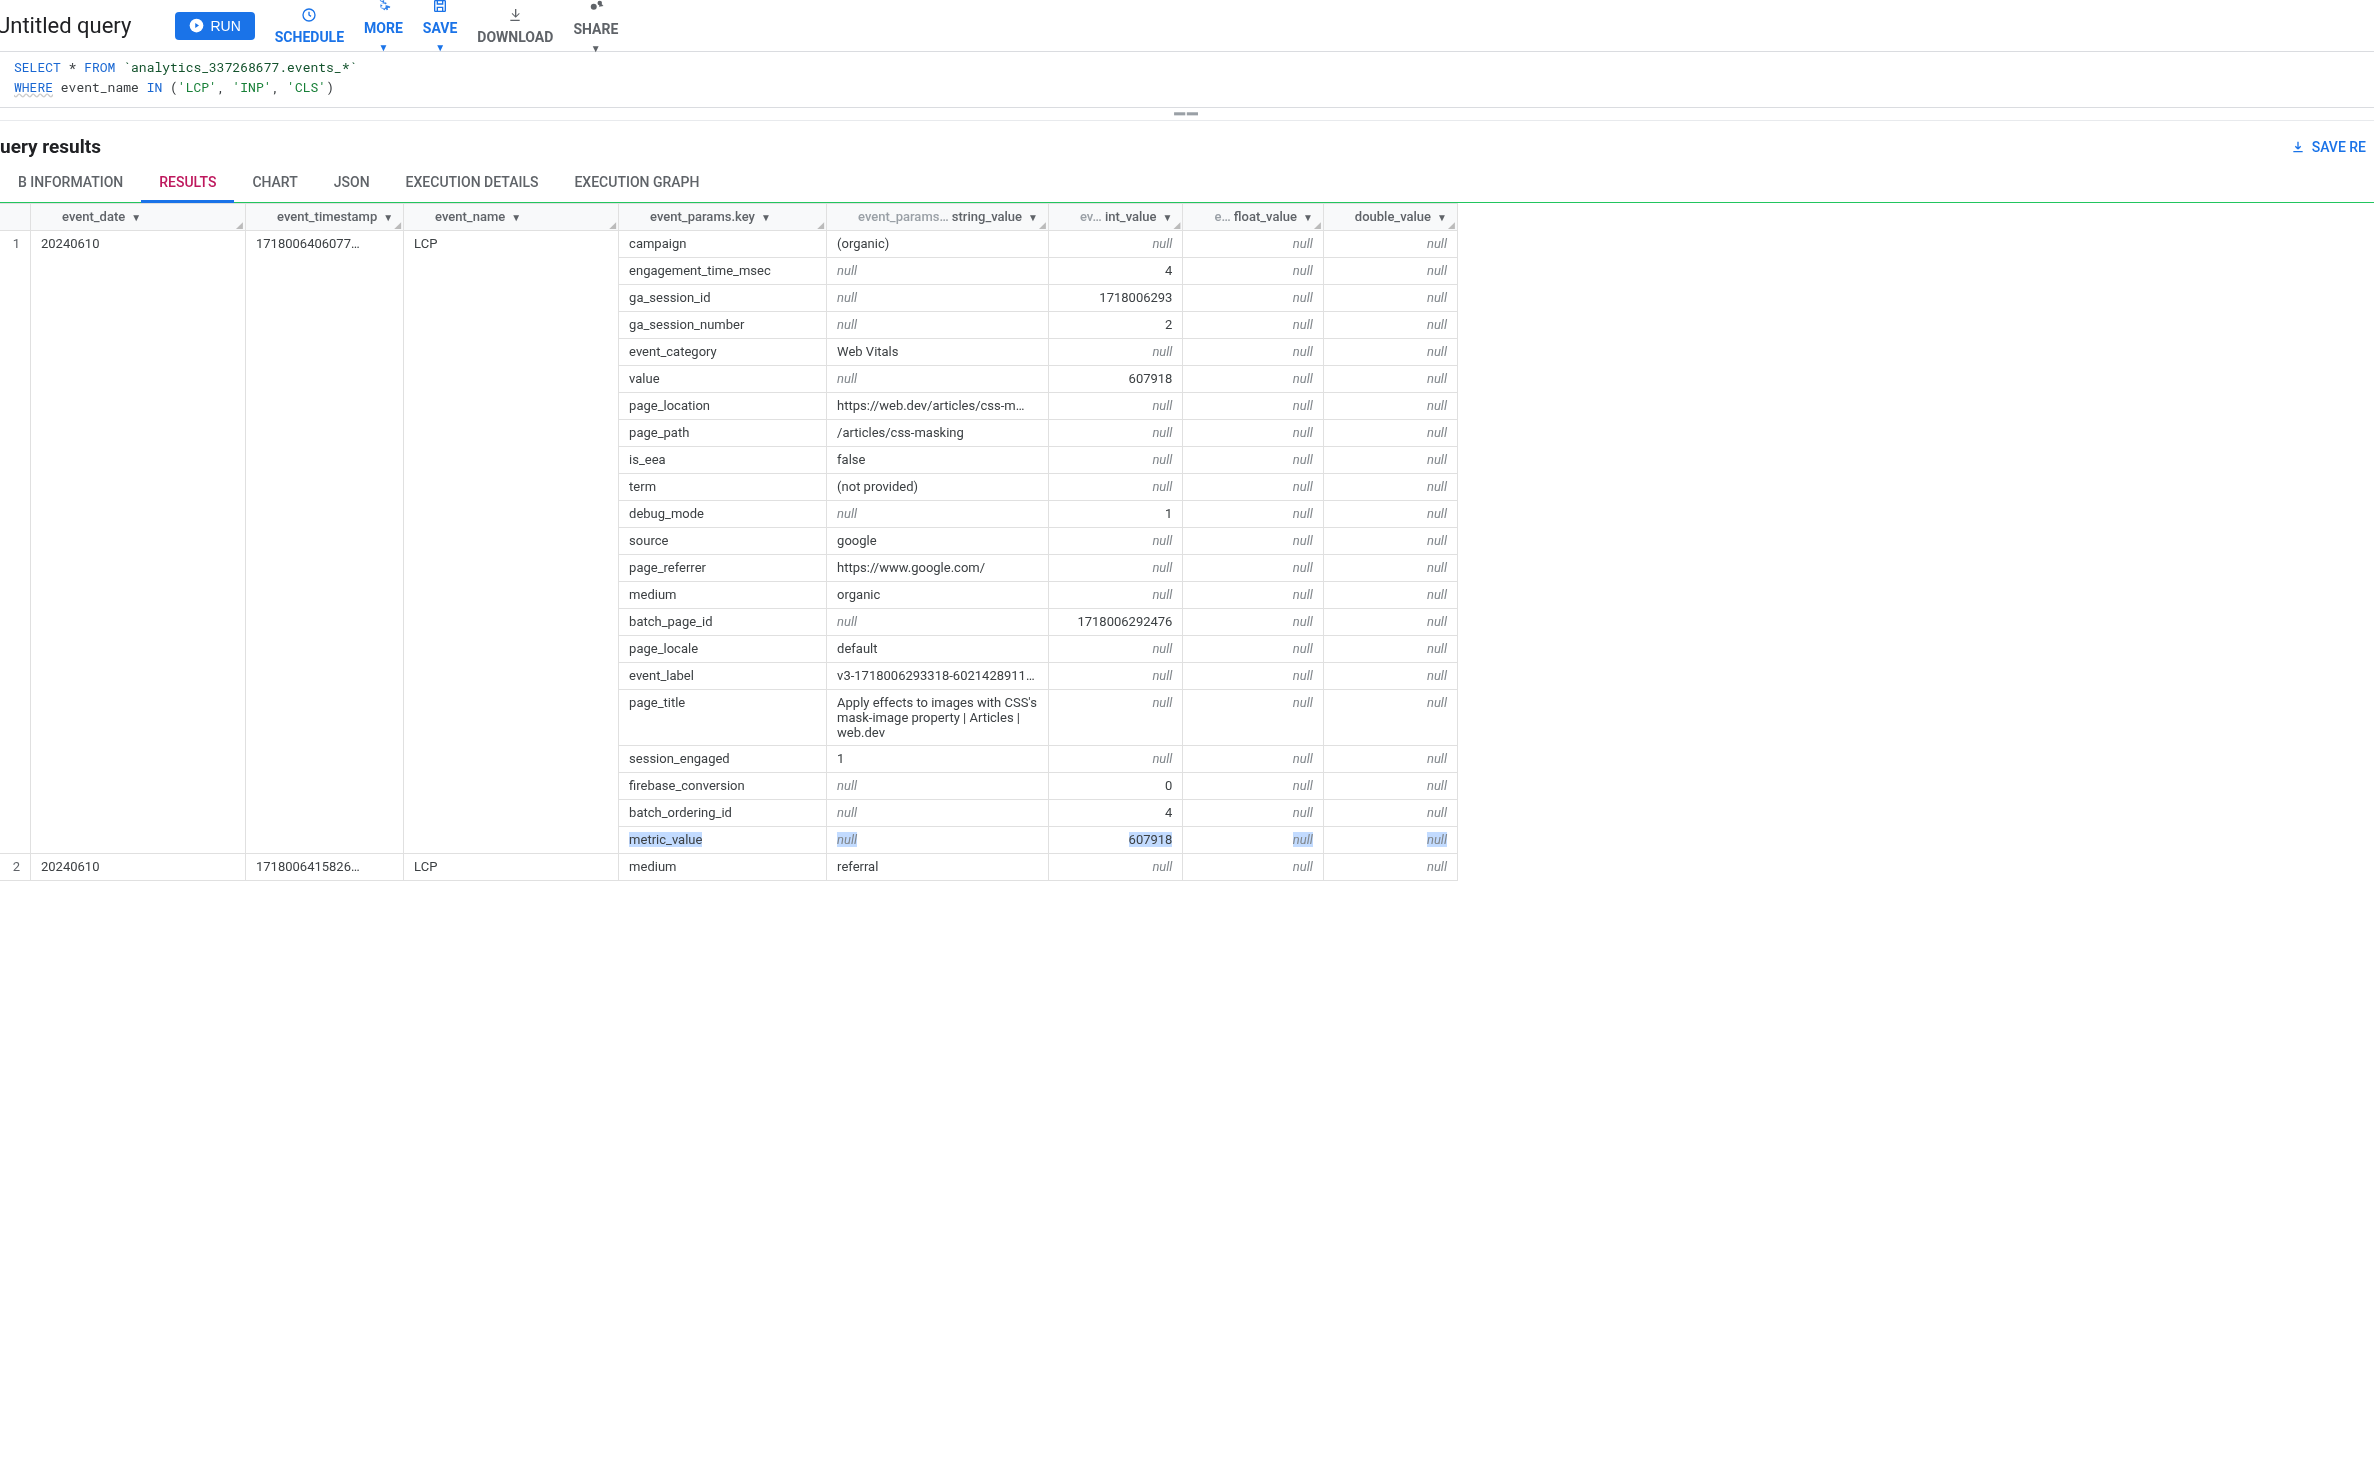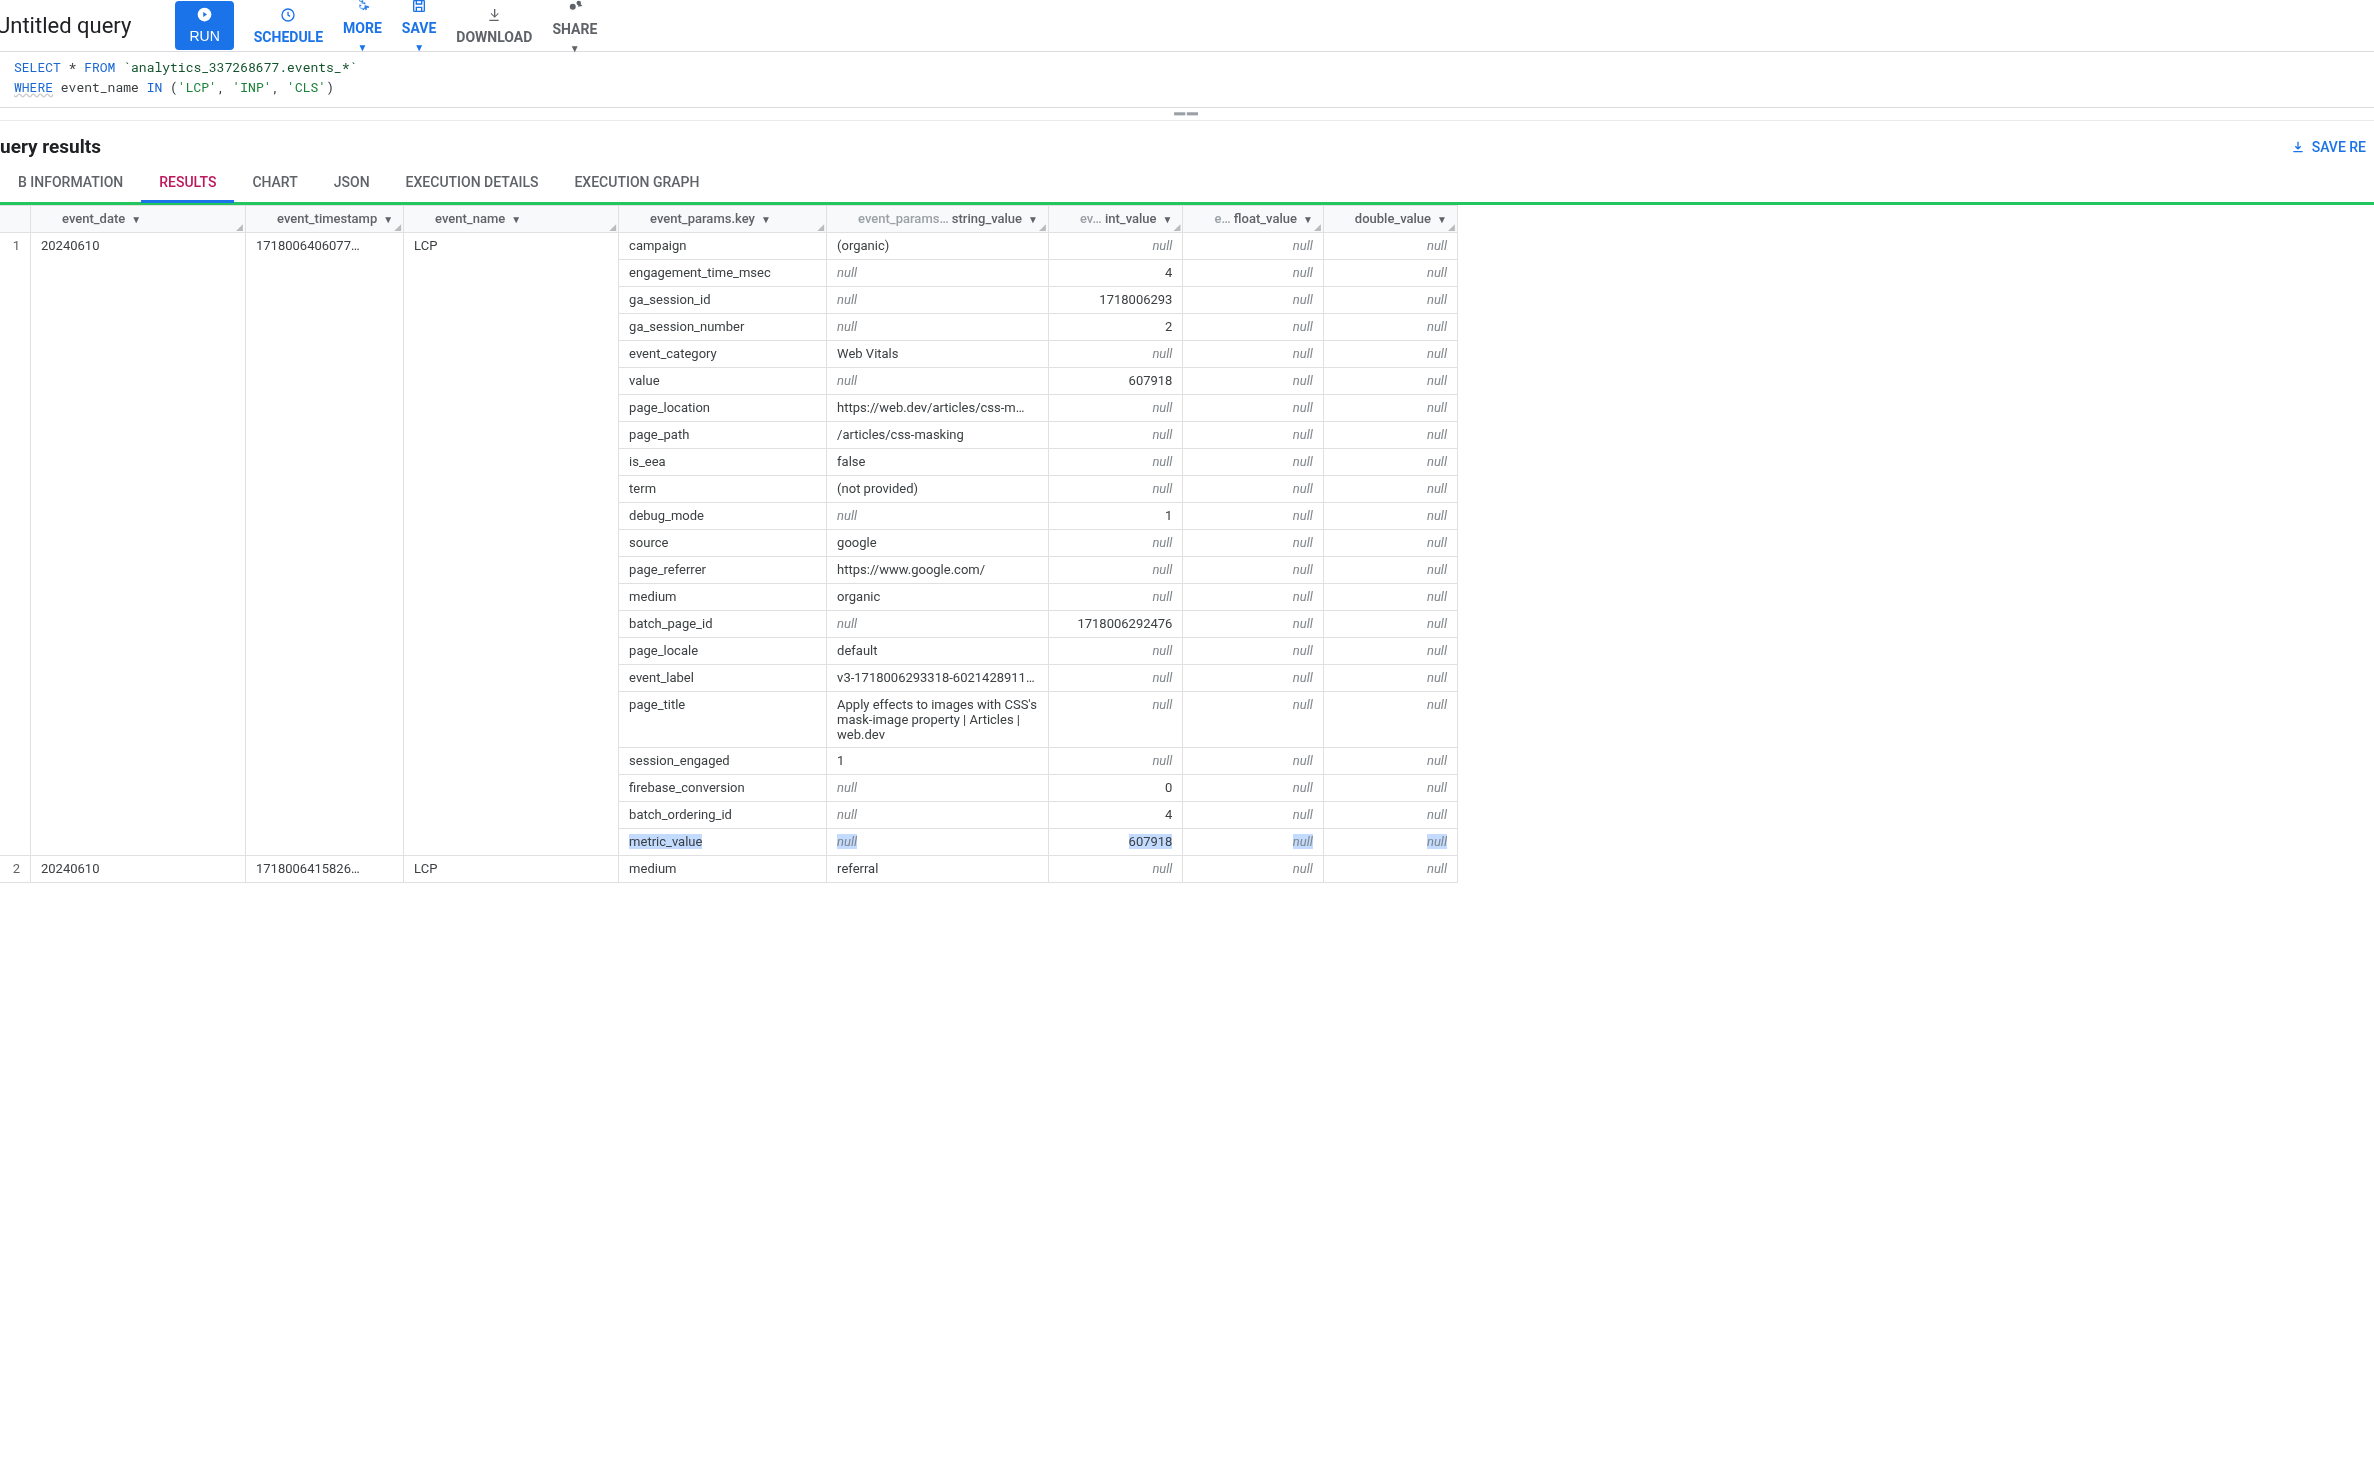--- a/index.html
+++ b/index.html
@@ -31,21 +31,20 @@
     color: #fff;
     border: none;
     border-radius: 4px;
     padding: 6px 14px;
     font-size: 14px;
     font-weight: 500;
     display: inline-flex;
     align-items: center;
     gap: 6px;
     cursor: pointer;
-    flex-direction: column;
   }
   .tb-btn {
     display: inline-flex;
     align-items: center;
     gap: 6px;
     color: #1a73e8;
     font-weight: 700;
     font-size: 14px;
     cursor: pointer;
     padding: 4px 0;
@@ -91,21 +90,21 @@
     font-size: 14px;
     display: inline-flex;
     align-items: flex-end;
     gap: 6px;
     cursor: pointer;
     white-space: nowrap;
   }
   .tabs {
     display: flex;
     gap: 0;
-    border-bottom: 3px solid #22c55e;
+    border-bottom: 1px solid #22c55e;
     padding-left: 0;
   }
   .tab {
     padding: 10px 18px;
     font-size: 14px;
     font-weight: 500;
     color: #5f6368;
     cursor: pointer;
     white-space: nowrap;
   }

